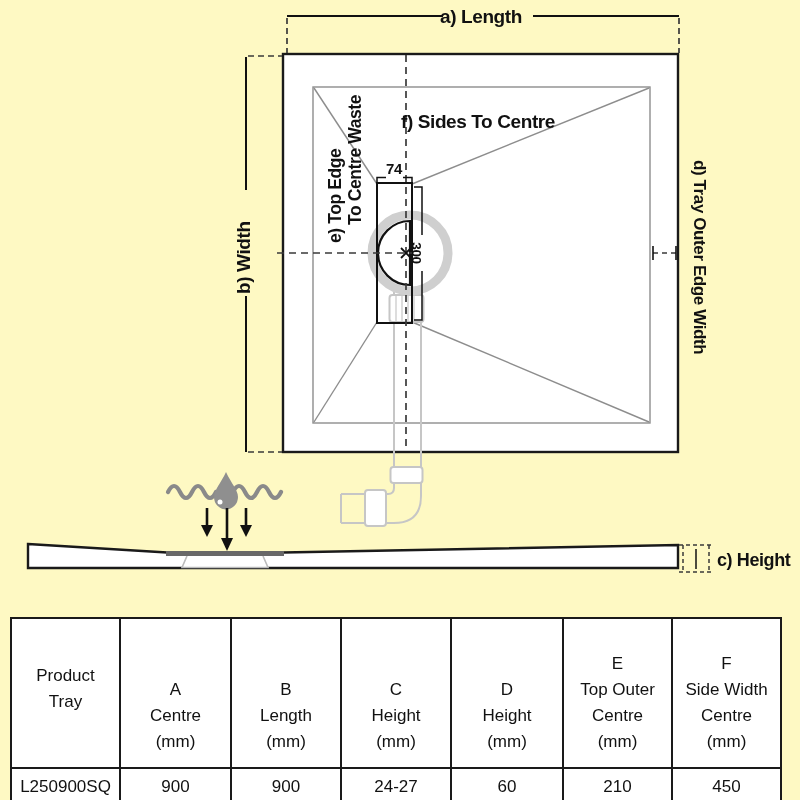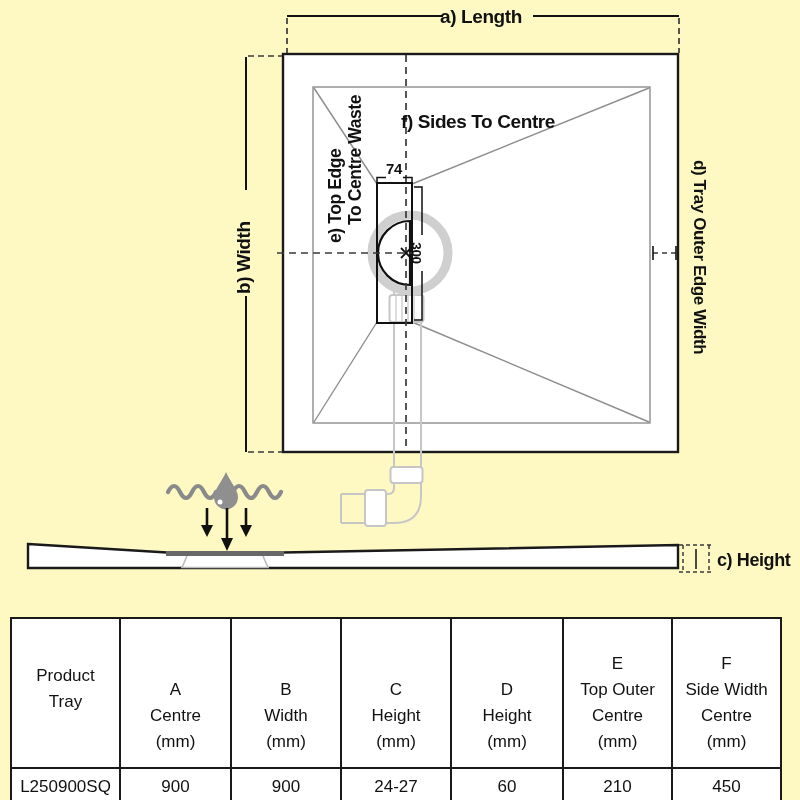--- a/index.html
+++ b/index.html
@@ -157,21 +157,21 @@
             <div>Product</div>
             <div>Tray</div>
           </td>
       <td class="hdr">
             <div>A</div>
             <div>Centre</div>
             <div>(mm)</div>
           </td>
       <td class="hdr">
             <div>B</div>
-            <div>Width</div>
+            <div>Length</div>
             <div>(mm)</div>
           </td>
       <td class="hdr">
             <div>C</div>
             <div>Height</div>
             <div>(mm)</div>
           </td>
       <td class="hdr">
             <div>D</div>
             <div>Height</div>

